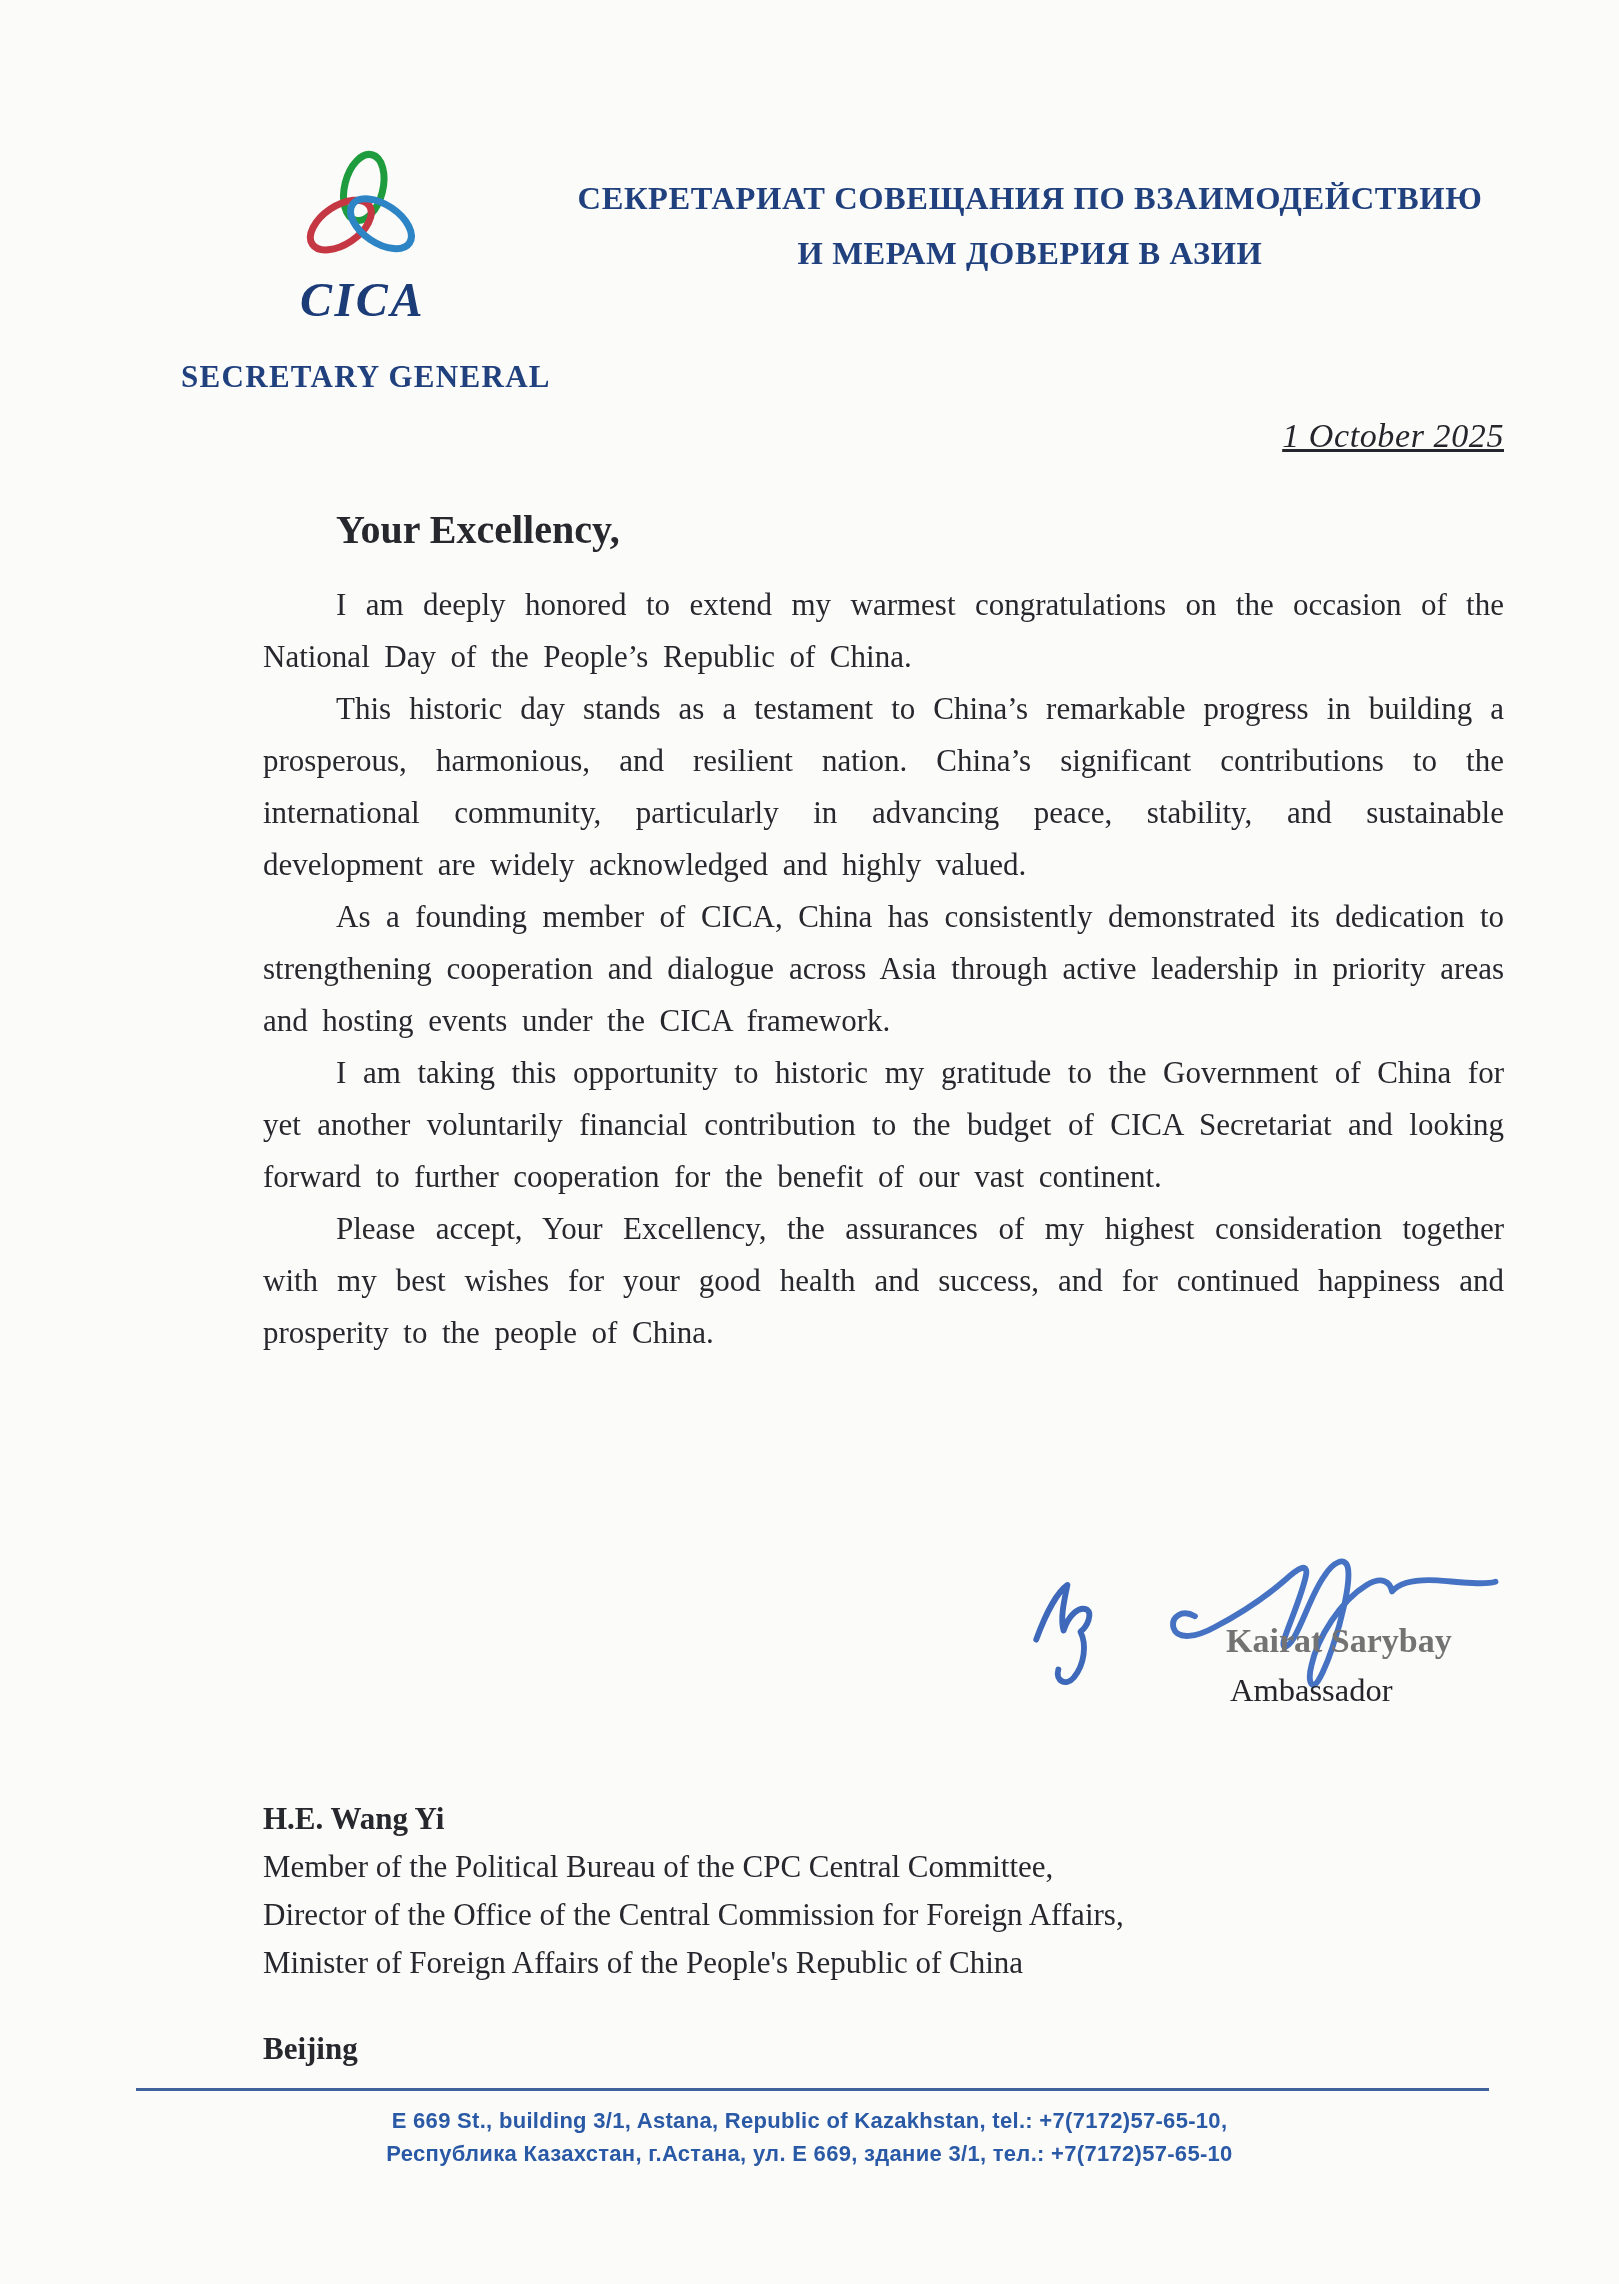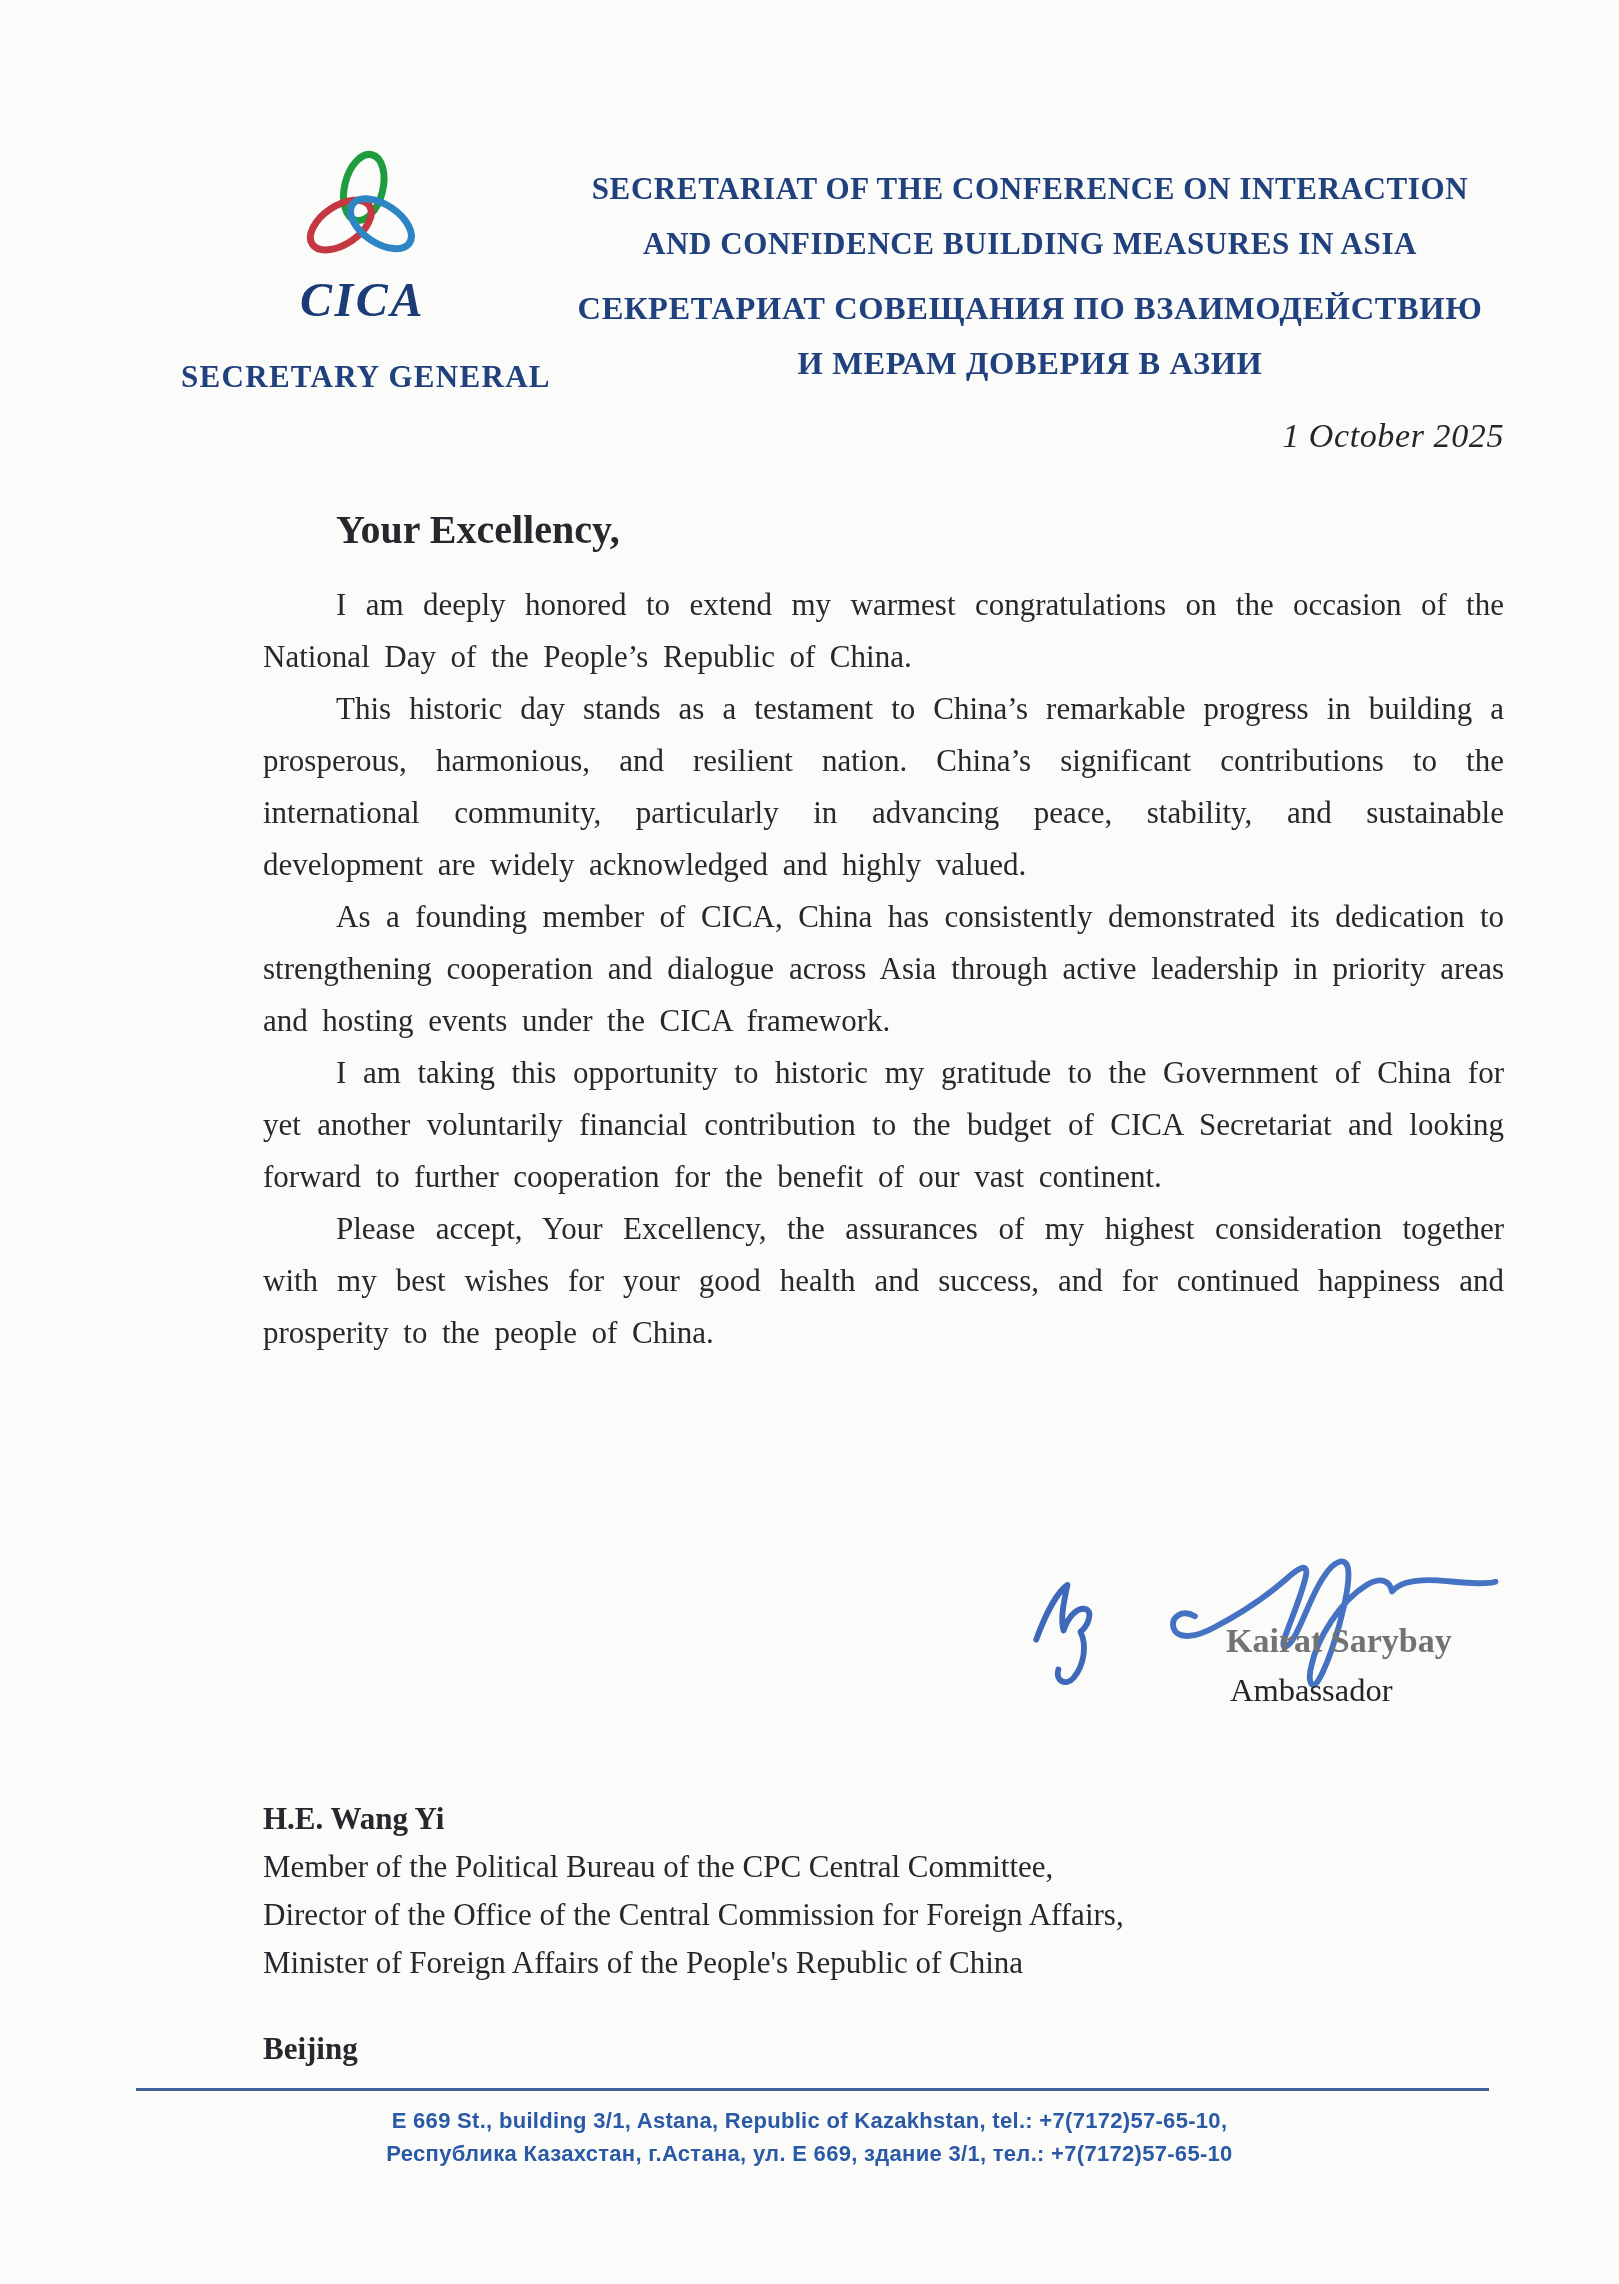--- a/index.html
+++ b/index.html
@@ -54,20 +54,21 @@
   .org-ru div { font-size: 32.5px; line-height: 55px; letter-spacing: 0.6px; }
 
   
   .date {
     position: absolute;
     top: 417px; right: 116px;
     font-size: 34px;
     font-style: italic;
     letter-spacing: 0.6px;
     color: #25252c;
+    text-decoration: underline;
   }
 
   
   .letter-body {
     position: absolute;
     left: 263px; top: 504px;
     width: 1241px;
   }
   .salutation {
     margin: 0 0 23.4px 0;
@@ -137,24 +138,20 @@
     <svg class="rings" width="143" height="121" viewBox="0 0 220 190" fill="none">
       <ellipse cx="112" cy="62" rx="30" ry="53" stroke="#1f9c3d" stroke-width="11" transform="rotate(14 112 62)"></ellipse>
       <ellipse cx="76" cy="121" rx="30" ry="54" stroke="#c53742" stroke-width="11" transform="rotate(56 76 121)"></ellipse>
       <ellipse cx="139" cy="119" rx="30" ry="54" stroke="#2d85c5" stroke-width="11" transform="rotate(-56 139 119)"></ellipse>
     </svg>
     <div class="brand-name">CICA</div>
     <div class="sender-title">SECRETARY GENERAL</div>
   </div>
 
   <div class="org-col">
-    <div class="org-en">
-      <div>SECRETARIAT OF THE CONFERENCE ON INTERACTION</div>
-      <div>AND CONFIDENCE BUILDING MEASURES IN ASIA</div>
-    </div>
     <div class="org-ru">
       <div>СЕКРЕТАРИАТ СОВЕЩАНИЯ ПО ВЗАИМОДЕЙСТВИЮ</div>
       <div>И МЕРАМ ДОВЕРИЯ В АЗИИ</div>
     </div>
   </div>
 
   <div class="date">1 October 2025</div>
 
   <main class="letter-body">
     <p class="salutation">Your Excellency,</p>

